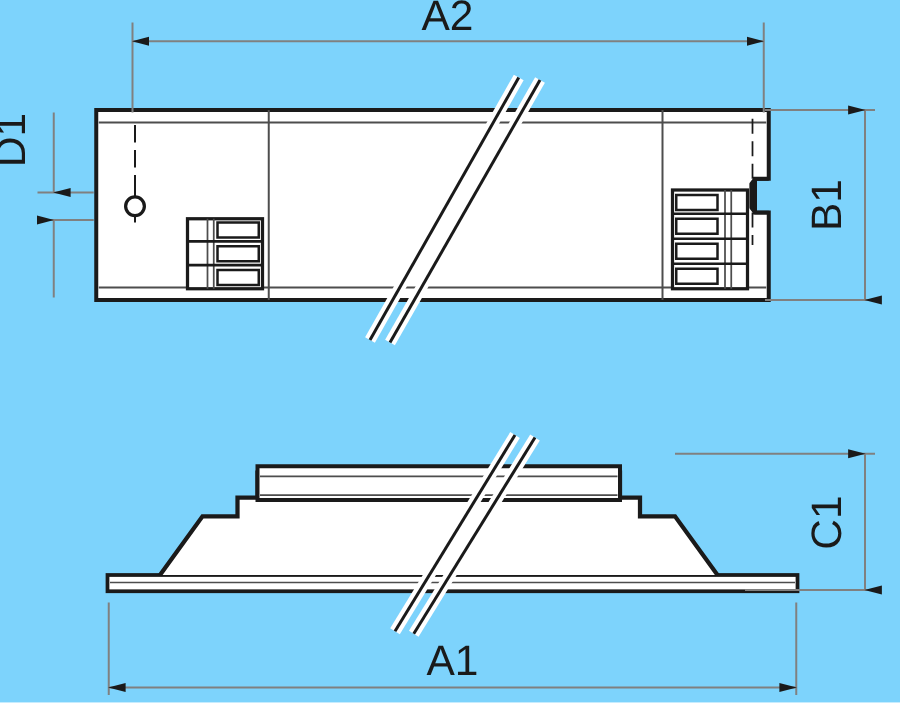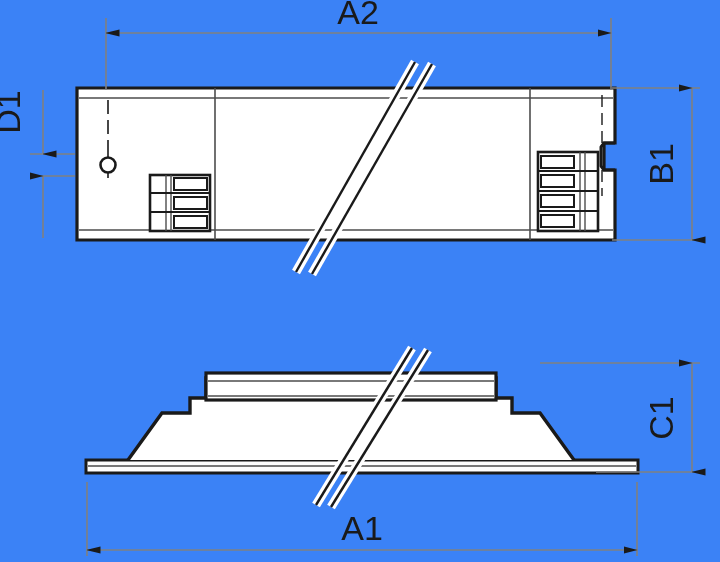--- a/index.html
+++ b/index.html
@@ -7,21 +7,21 @@
     padding: 0;
     background: #ffffff;
   }
   body {
     font-family: "Liberation Sans", sans-serif;
   }
   #drawing-root {
     position: relative;
     width: 720px;
     height: 562px;
-    background: #3b82f6;
+    background: #7dd3fc;
     overflow: hidden;
   }
   svg.tech-drawing {
     display: block;
     width: 720px;
     height: 562px;
   }
   .dim-label {
     font-family: "Liberation Sans", sans-serif;
     font-size: 34px;

